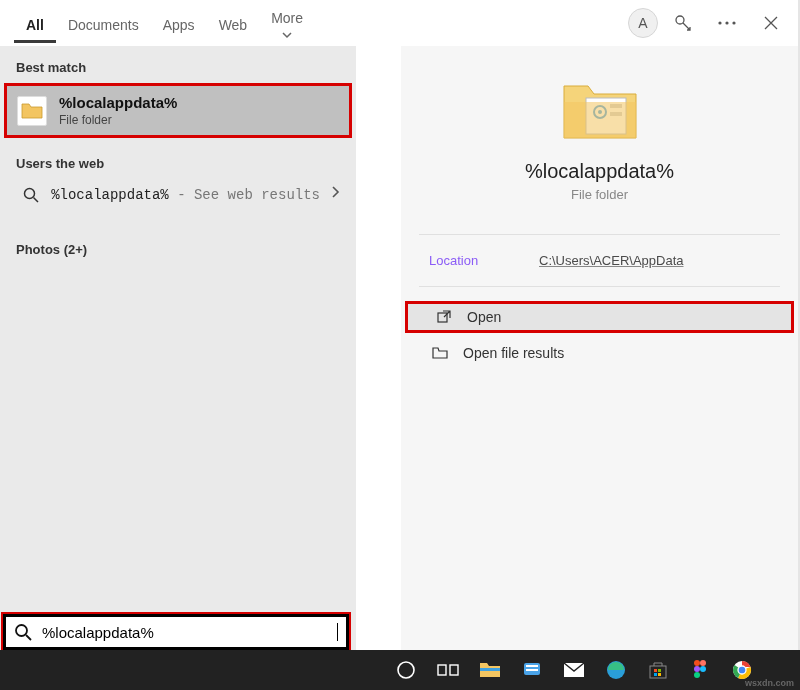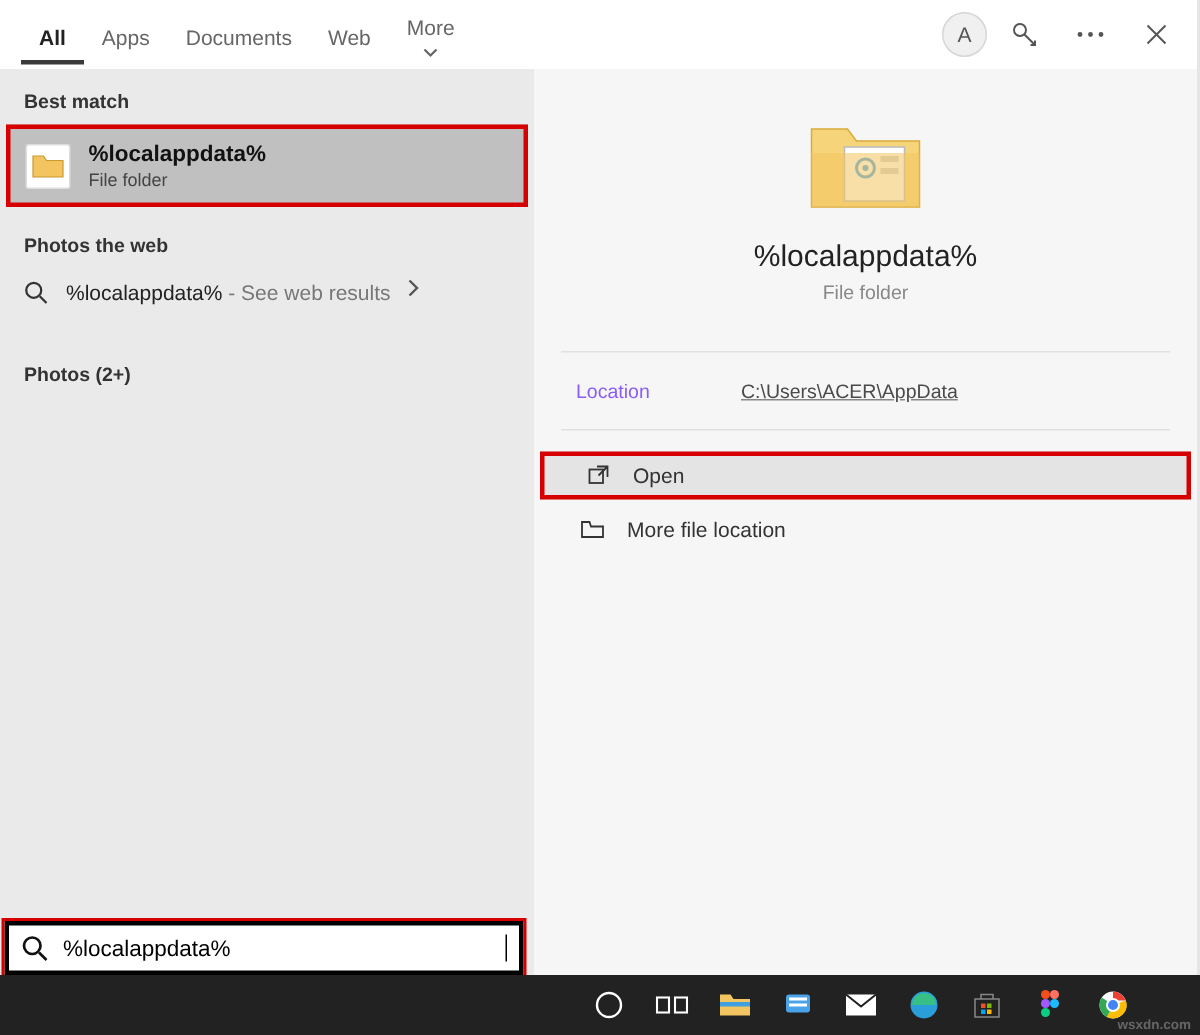--- a/index.html
+++ b/index.html
@@ -49,20 +49,21 @@
   .avatar {
     width: 30px; height: 30px; border-radius: 50%;
     background: #f0f0f0; border:1px solid #d6d6d6;
     display:flex; align-items:center; justify-content:center;
     font-size:14px; color:#555;
   }
   .body {
     flex: 1;
     display: flex;
     min-height: 0;
+    gap: 45px;
   }
   
   .left {
     width: 356px;
     background: #eaeaea;
     display: flex;
     flex-direction: column;
     padding-top: 8px;
   }
   .section-label {
@@ -83,21 +84,22 @@
   .folder-ico {
     width: 30px; height: 30px;
     display:flex; align-items:center; justify-content:center;
     background:#fff; border:1px solid #ddd; border-radius:2px;
   }
   .folder-svg { display:block; }
   .best-text .title { font-size:15px; font-weight:600; color:#111; }
   .best-text .sub { font-size:12px; color:#444; margin-top:2px;}
   .web-row {
     display:flex; align-items:center; padding: 8px 16px; gap:10px;
-    justify-content: flex-start;
+    justify-content: flex-end;
+    font-family: Liberation Mono, monospace;
   }
   .web-row .left-group { display:flex; align-items:center; gap:12px;}
   .web-text { color:#222; }
   .web-sub { color:#777; }
   .chev { color:#666; font-size:16px;}
   
   .right {
     flex:1;
     background:#f6f6f6;
     display:flex; flex-direction:column;
@@ -164,22 +166,22 @@
     font-size:9px; color:#666;font-weight:bold;
   }
 </style>
 </head>
 <body>
 
 <div class="window">
   <div class="tabs-bar">
     <div class="tabs-left">
       <div class="tab active">All</div>
+      <div class="tab">Documents</div>
       <div class="tab">Apps</div>
-      <div class="tab">Documents</div>
       <div class="tab">Web</div>
       <div class="tab more">
         <span>More</span>
         <svg width="10" height="10" viewBox="0 0 10 10">
             <path d="M1 3 L5 7 L9 3" stroke="#666" fill="none" stroke-width="1.5"></path>
           </svg>
       </div>
     </div>
     <div class="tabs-right">
       <div class="avatar">A</div>
@@ -213,21 +215,21 @@
           <svg class="folder-svg" width="22" height="18" viewBox="0 0 22 18">
               <path d="M1 3 L1 16 L21 16 L21 5 L10 5 L8 2 L1 2 Z" fill="#f3c561" stroke="#c99a2e" stroke-width="0.8"></path>
             </svg>
         </div>
         <div class="best-text">
           <div class="title">%localappdata%</div>
           <div class="sub">File folder</div>
         </div>
       </div>
 
-      <div class="section-label" style="margin-top:10px;">Photos the web</div>
+      <div class="section-label" style="margin-top:10px;">Users the web</div>
 
       <div class="web-row">
         <div class="left-group">
           <svg width="16" height="16" viewBox="0 0 16 16">
               <circle cx="6.5" cy="6.5" r="5" stroke="#333" fill="none" stroke-width="1.5"></circle>
               <line x1="10.5" y1="10.5" x2="15" y2="15" stroke="#333" stroke-width="1.5"></line>
             </svg>
           <span>
             <span class="web-text">%localappdata%</span><span class="web-sub"> - See web results</span>
           </span>
@@ -277,21 +279,21 @@
               </svg>
           </span>
           <span>Open</span>
         </div>
         <div class="action-row">
           <span class="action-ico">
             <svg width="16" height="14" viewBox="0 0 16 14">
                 <path d="M1 3 L1 12 L15 12 L15 5 L7 5 L6 2 L1 2 Z" stroke="#333" fill="none" stroke-width="1.2"></path>
               </svg>
           </span>
-          <span>More file location</span>
+          <span>Open file results</span>
         </div>
       </div>
     </div>
   </div>
 </div>
 
 <div class="search-bar">
   <svg width="18" height="18" viewBox="0 0 18 18">
       <circle cx="7.5" cy="7.5" r="5.5" stroke="#111" fill="none" stroke-width="1.8"></circle>
       <line x1="12" y1="12" x2="17" y2="17" stroke="#111" stroke-width="1.8"></line>

